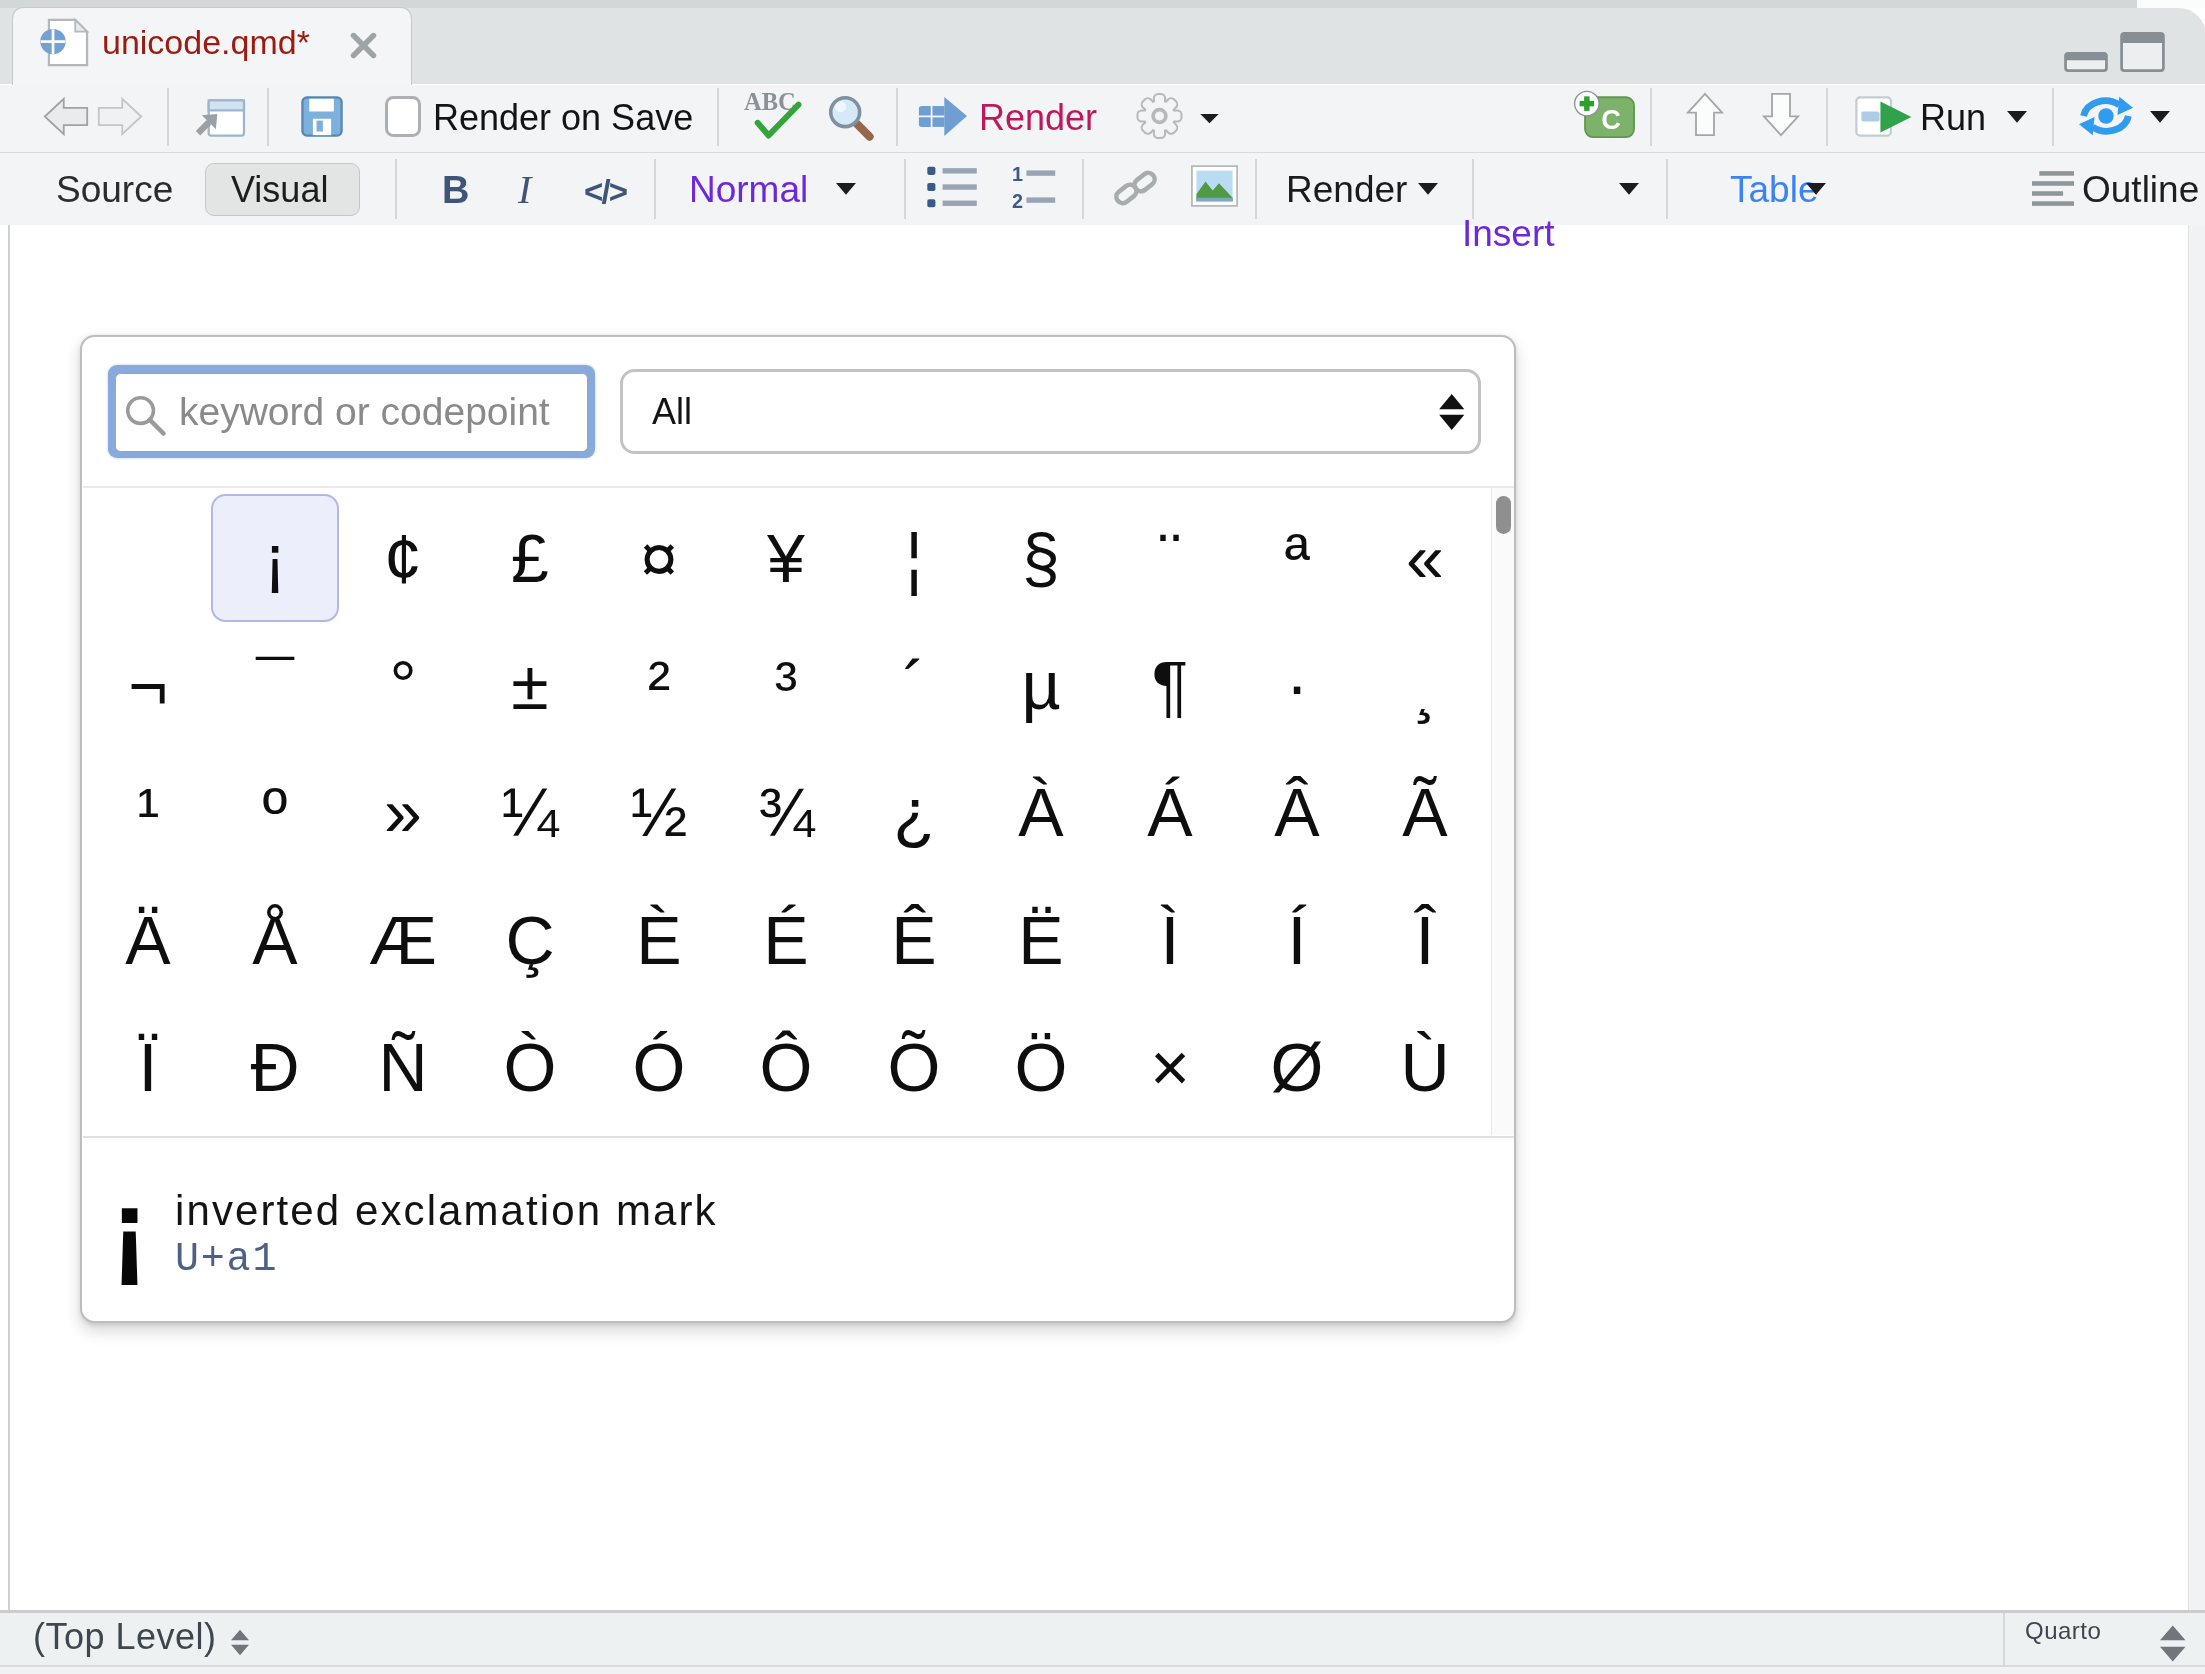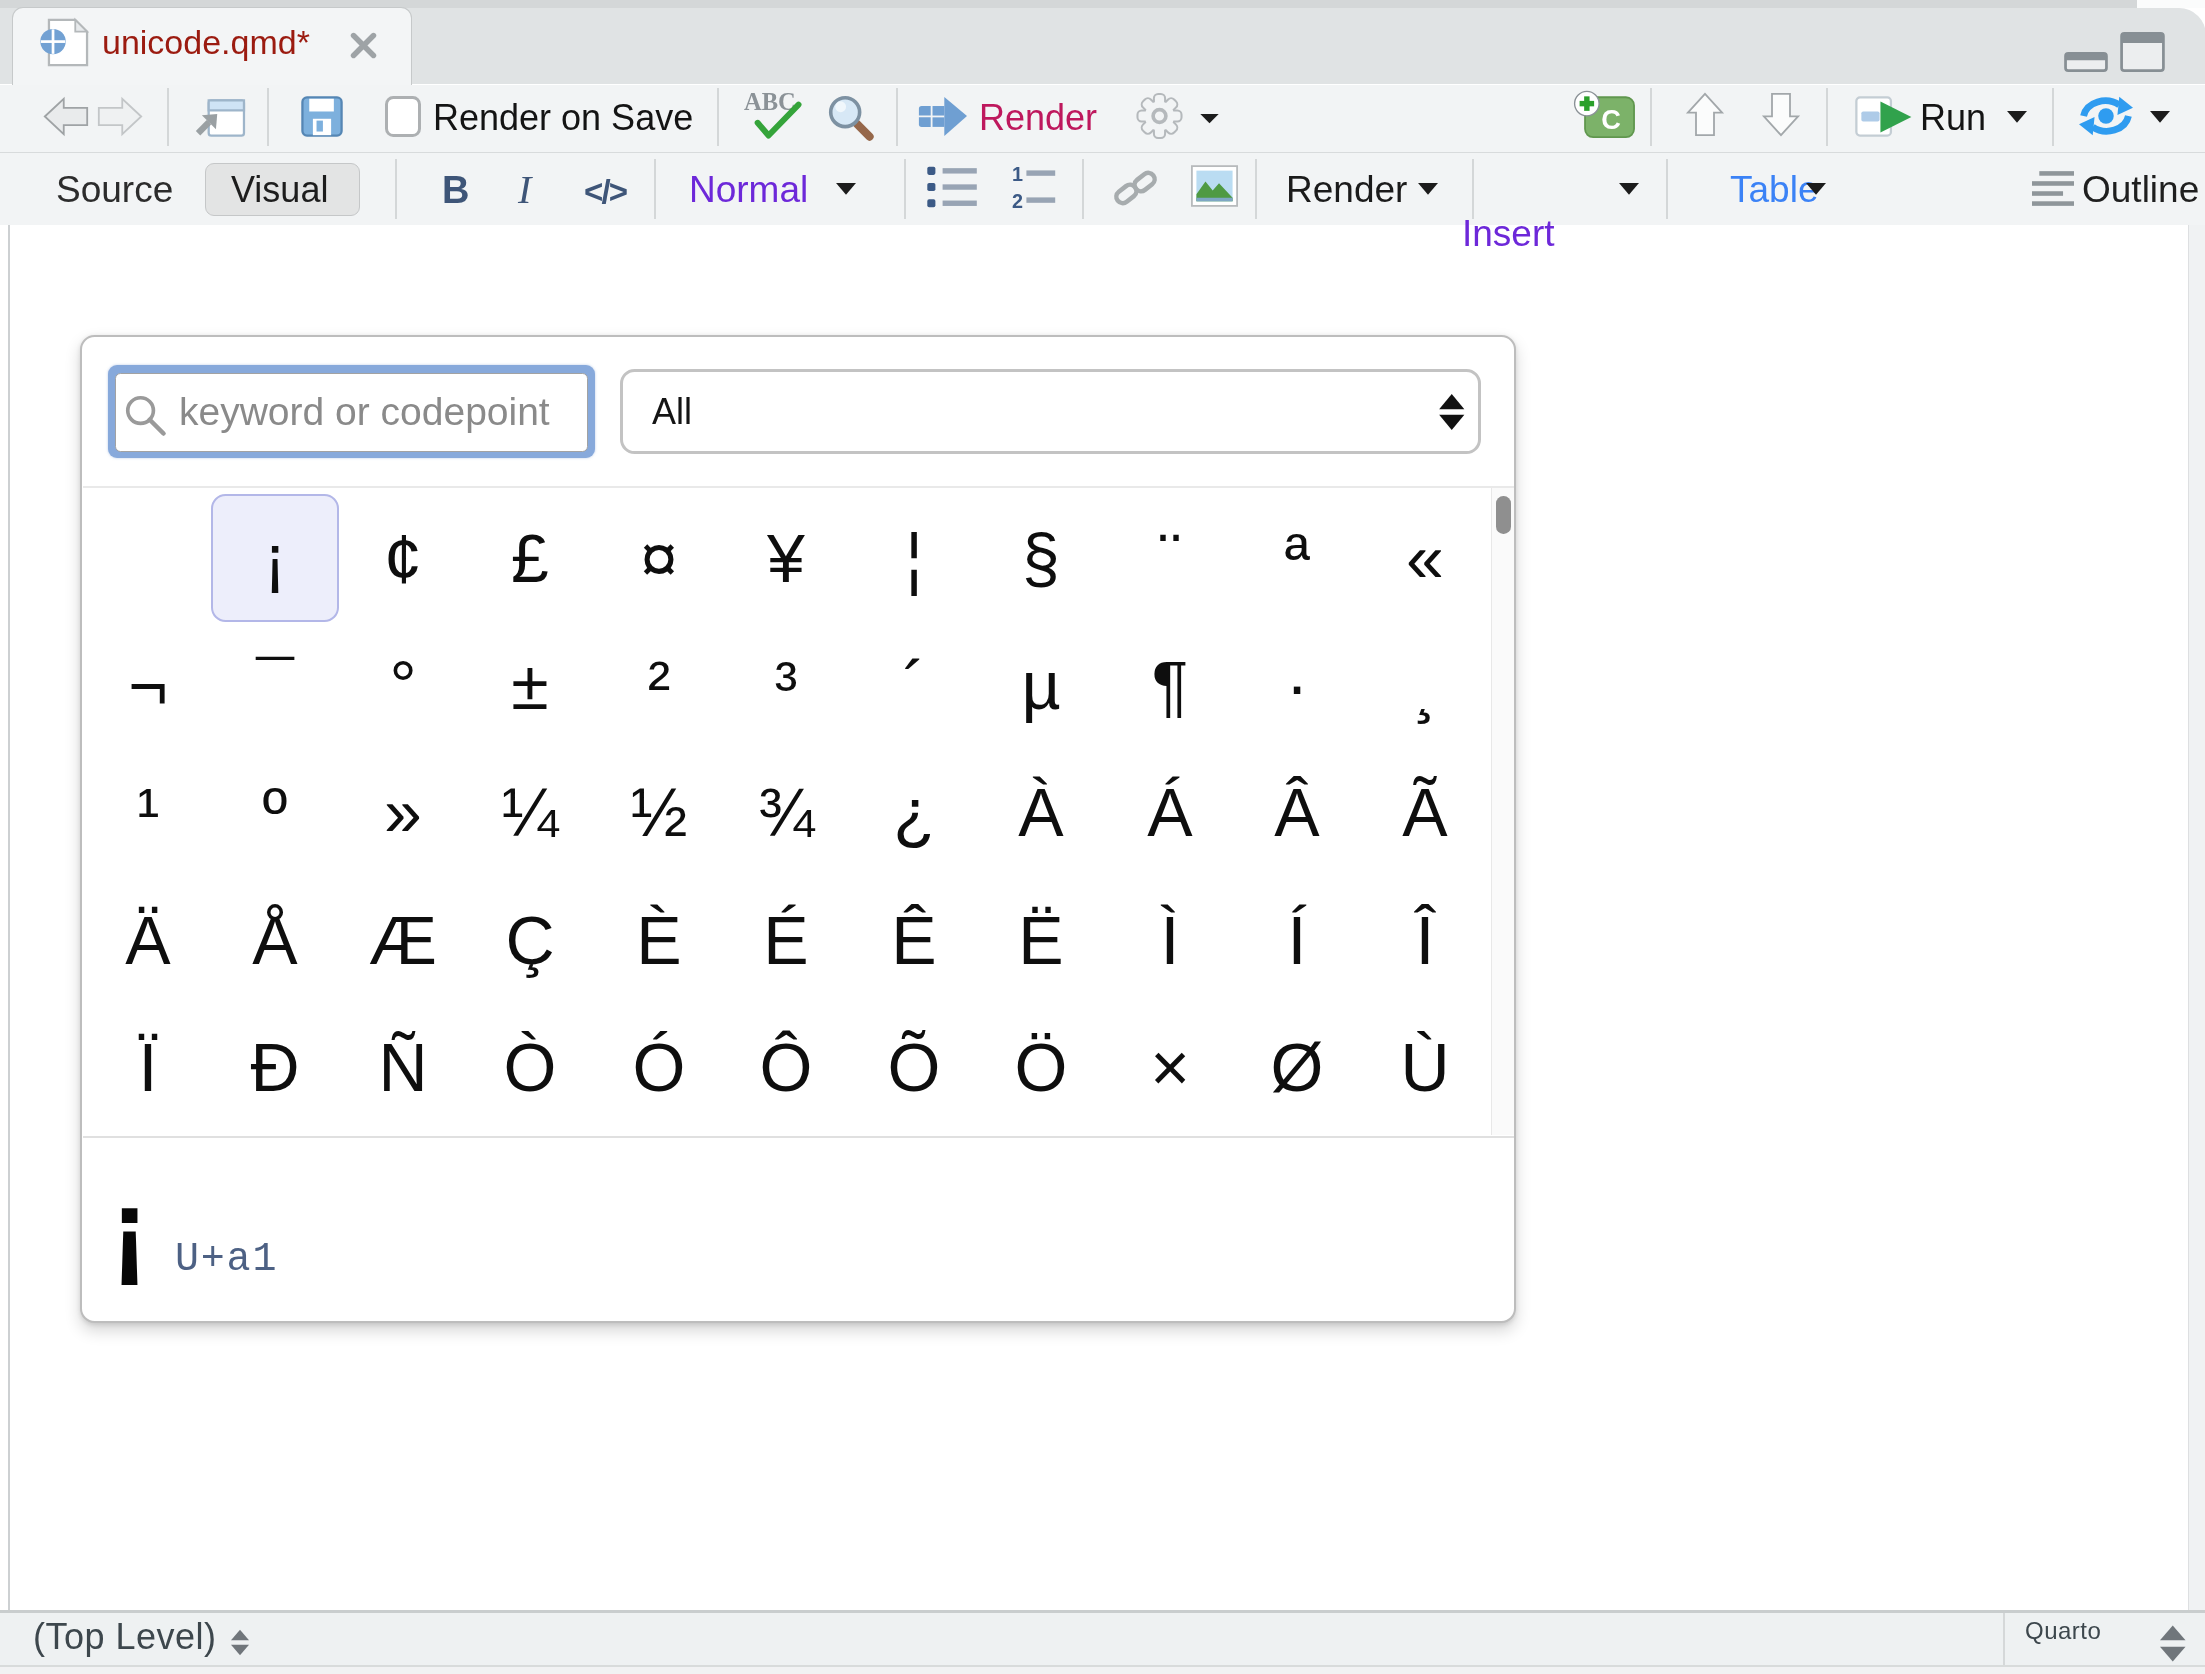--- a/index.html
+++ b/index.html
@@ -309,20 +309,21 @@
 <div class="cell" style="left:722px;top:1003px">Ô</div>
 <div class="cell" style="left:850px;top:1003px">Õ</div>
 <div class="cell" style="left:977px;top:1003px">Ö</div>
 <div class="cell" style="left:1106px;top:1003px">×</div>
 <div class="cell" style="left:1233px;top:1003px">Ø</div>
 <div class="cell" style="left:1361px;top:1003px">Ù</div>
   <div class="abs" id="strack"></div>
   <div class="abs" id="sthumb"></div>
   <div class="abs" id="gdiv"></div>
   <div class="t" style="left:111px;top:1174px;font-size:111px;font-weight:bold;color:#070707;">¡</div>
+  <div class="t" style="left:175px;top:1190px;font-size:42px;letter-spacing:2.1px;color:#131313;">inverted exclamation mark</div>
   <div class="t" style="left:175px;top:1240px;font-size:40px;letter-spacing:1.8px;font-family:'Liberation Mono',monospace;color:#4d6184;">U+a1</div>
 
   <div class="t" style="left:33px;top:1619px;font-size:36px;letter-spacing:0.5px;color:#3d474d;">(Top Level)</div>
   <svg style="left:231px;top:1626px" width="18" height="33" viewBox="0 0 24 34">
     <path d="M12,0 L24,14 H0 z" fill="#70767b"></path>
     <path d="M12,34 L24,20 H0 z" fill="#70767b"></path>
   </svg>
   <div class="abs" style="left:2003px;top:1613px;width:1.8px;height:52px;background:#d5d8d9;"></div>
   <div class="t" style="left:2025px;top:1619px;font-size:24px;letter-spacing:0.5px;color:#3d474d;">Quarto</div>
   <svg style="left:2160px;top:1624px" width="25.5" height="39" viewBox="0 0 24 34">

